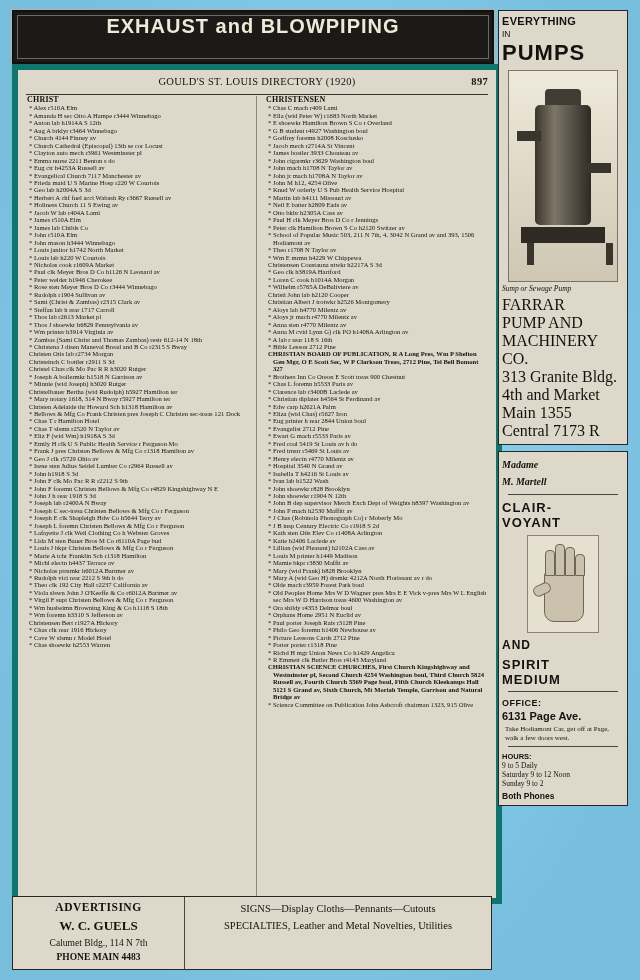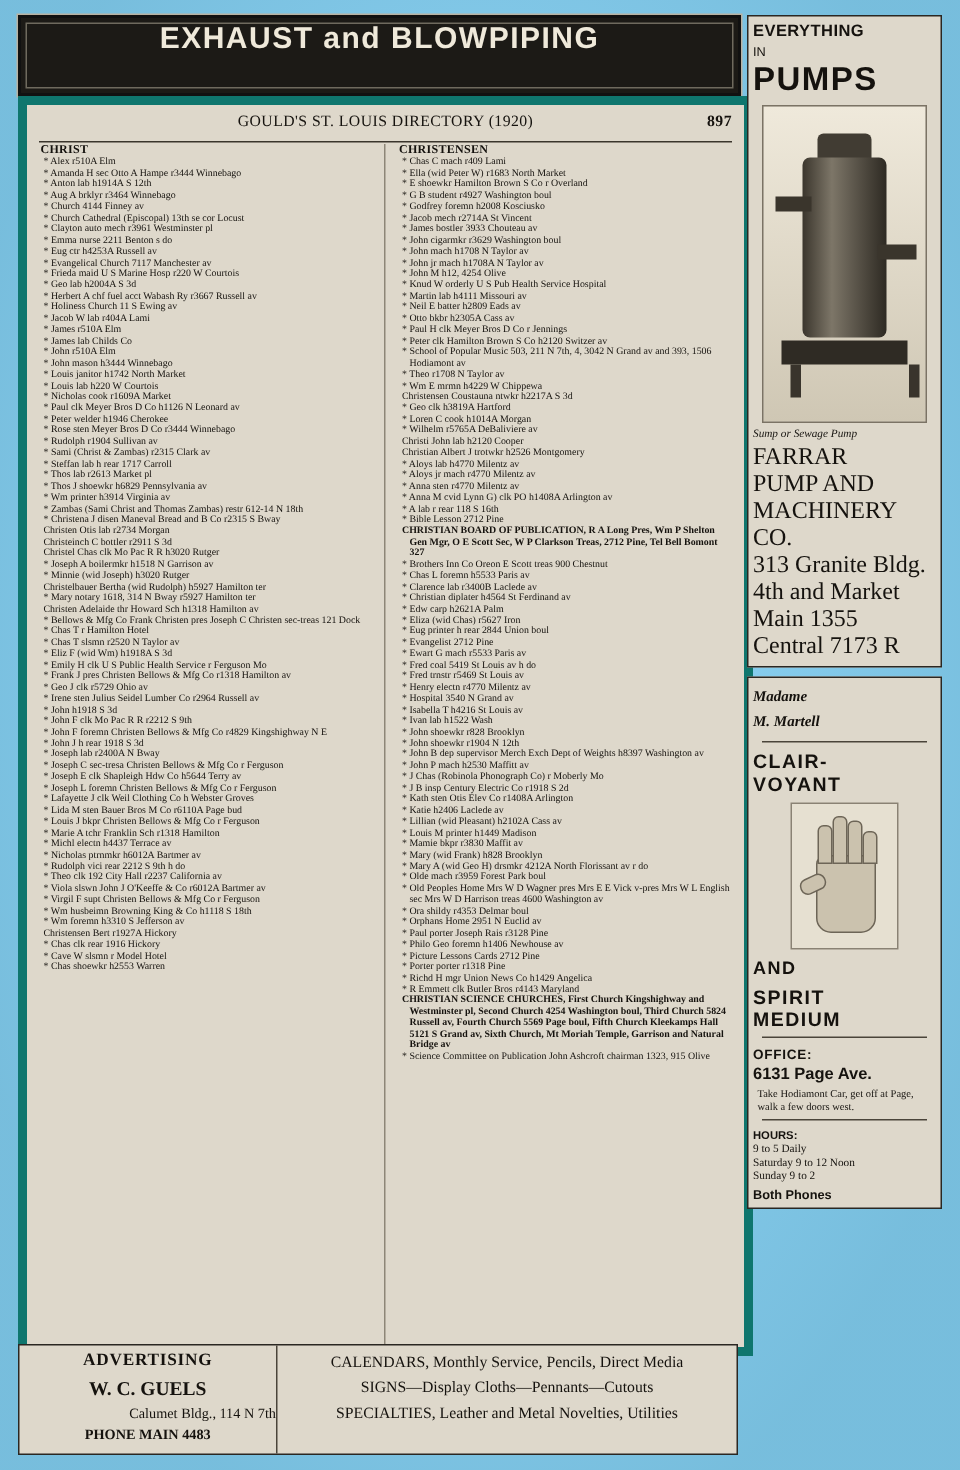--- a/index.html
+++ b/index.html
@@ -78,21 +78,21 @@
     background:#ded8cb;border:1px solid #2a2722;
     display:flex;
   }
   .botad .lft{
     width:172px;border-right:1px solid #4a443a;
     text-align:center;padding-top:4px;box-sizing:border-box;
     font-family:"Liberation Serif", serif;
   }
   .botad .lft .t1{font-weight:bold;font-size:11.5px;letter-spacing:.5px;}
   .botad .lft .t2{font-weight:bold;font-size:13px;margin-top:5px;}
-  .botad .lft .t3{font-size:9.5px;margin-top:4px;text-align:right;}
+  .botad .lft .t3{font-size:9.5px;margin-top:4px;}
   .botad .lft .t4{font-weight:bold;font-size:9.5px;margin-top:4px;}
   .botad .rgt{
     flex:1;text-align:center;padding-top:6px;box-sizing:border-box;
   }
   .botad .rgt div{font-size:10.5px;margin-bottom:6px;}
   
   .rail{position:absolute;left:498px;top:10px;width:130px;}
   .railbox{
     background:#ded8cb;border:1px solid #2a2722;
     text-align:left;box-sizing:border-box;
@@ -337,21 +337,20 @@
   </div>
 
   <div class="botad">
     <div class="lft">
       <div class="t1">ADVERTISING</div>
       <div class="t2">W. C. GUELS</div>
       <div class="t3">Calumet Bldg., 114 N 7th</div>
       <div class="t4">PHONE MAIN 4483</div>
     </div>
     <div class="rgt">
-      <div>CALENDARS, Monthly Service, Pencils, Direct Media</div>
       <div>SIGNS—Display Cloths—Pennants—Cutouts</div>
       <div>SPECIALTIES, Leather and Metal Novelties, Utilities</div>
     </div>
   </div>
 
   <div class="rail">
 
     <div class="railbox r1">
       <div class="l1">EVERYTHING</div>
       <div class="l2">IN</div>

